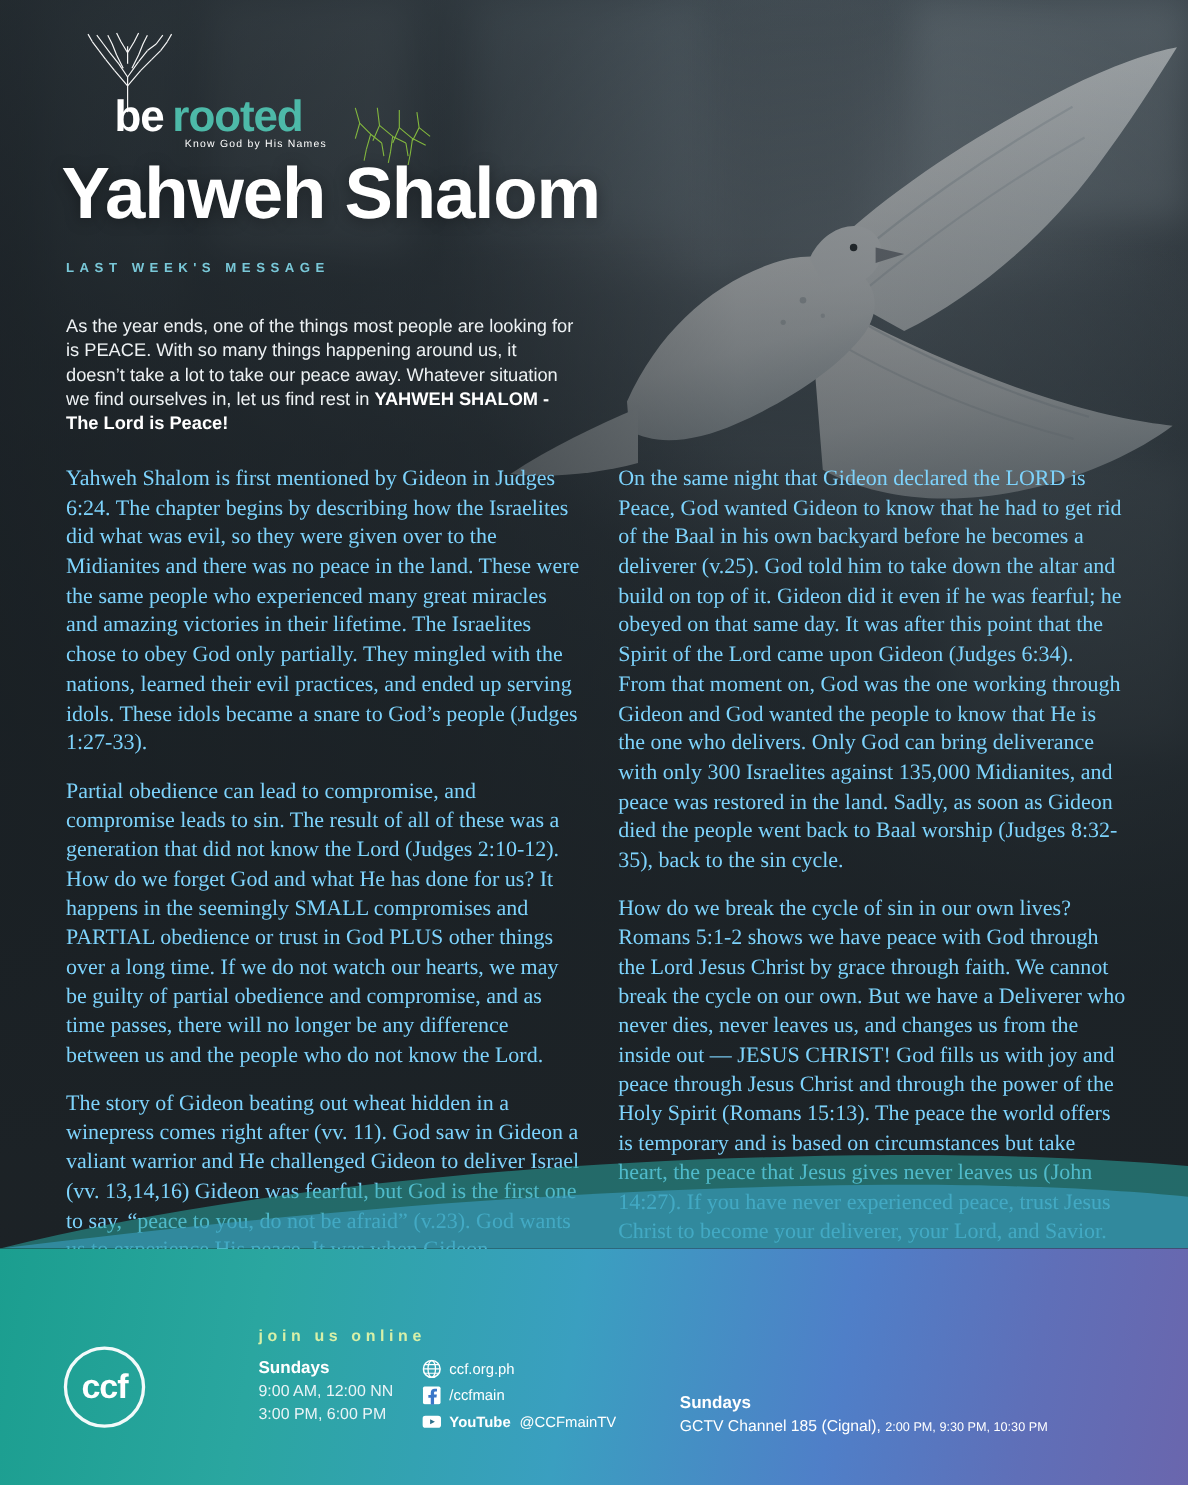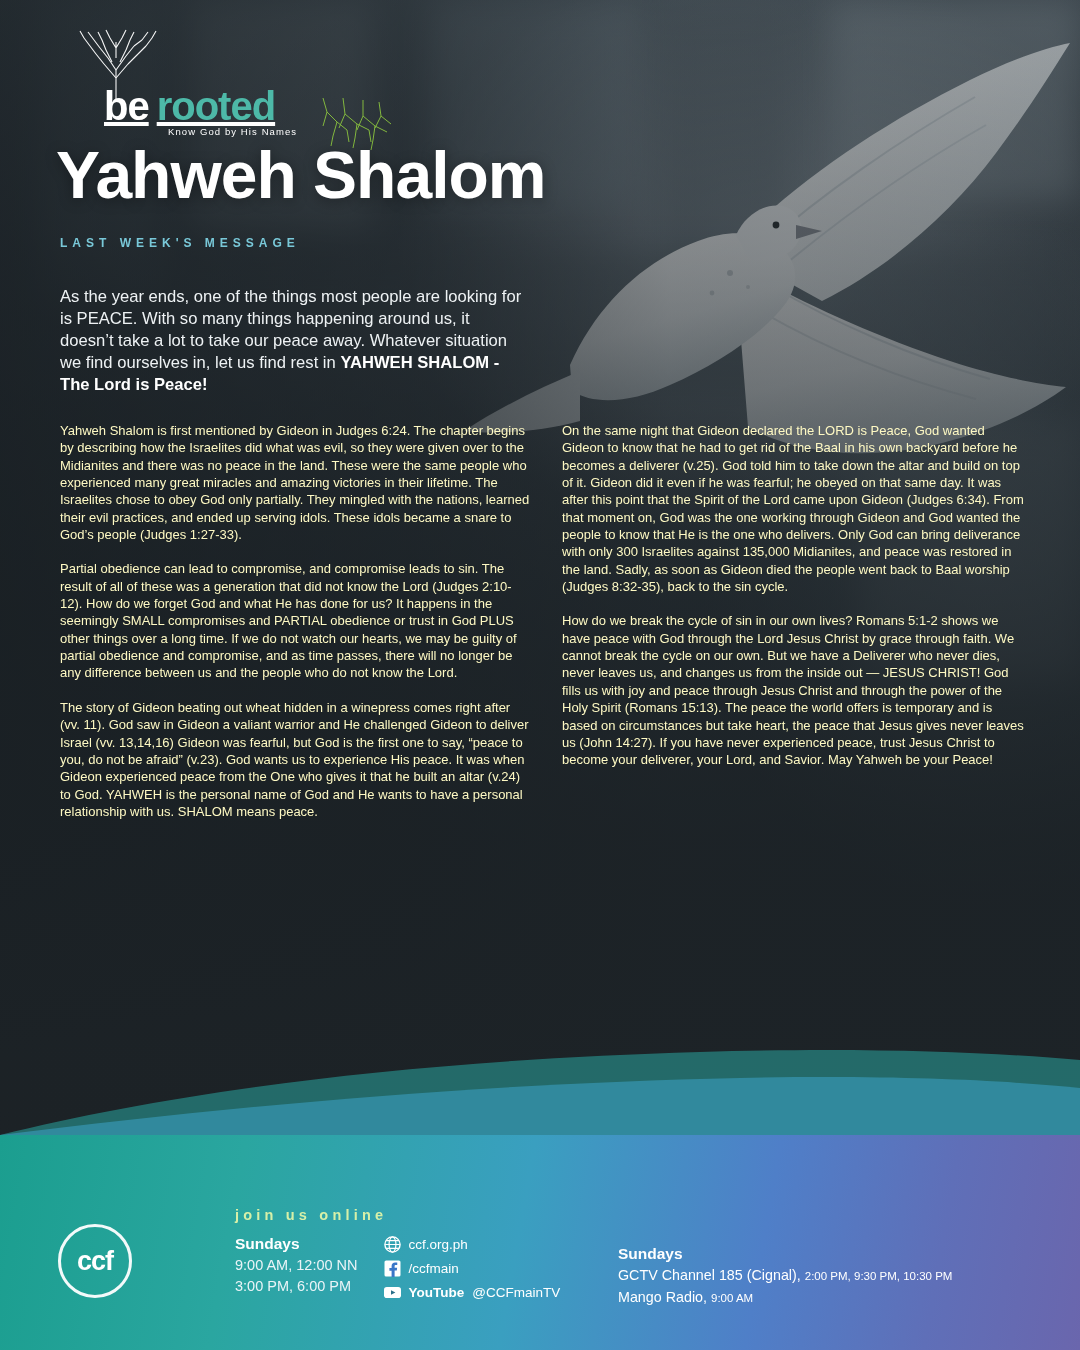--- a/index.html
+++ b/index.html
@@ -40,21 +40,21 @@
       linear-gradient(to bottom, rgba(22,28,32,.30) 0%, rgba(22,28,32,.46) 20%, rgba(24,30,34,.72) 46%, rgba(26,32,36,.88) 62%, rgba(28,34,38,.95) 78%, rgba(28,34,38,.97) 100%),
       linear-gradient(to right, rgba(20,26,30,.72) 0%, rgba(20,26,30,.45) 38%, rgba(20,26,30,.12) 62%, rgba(20,26,30,.05) 100%);
   }
 
   
   .dove { position:absolute; left:430px; top:35px; width:650px; height:470px; }
 
   
   .logo-block { position:absolute; left:58px; top:18px; width:330px; height:125px; }
   .logo-tree { position:absolute; left:10px; top:0; width:96px; height:86px; }
-  .logo-word { position:absolute; left:46px; top:66px; display:flex; align-items:baseline; gap:8px;text-decoration:underline; }
+  .logo-word { position:absolute; left:46px; top:66px; display:flex; align-items:baseline; gap:8px; }
   .logo-be { font-size:40px; font-weight:700; color:#ffffff; letter-spacing:-1px; }
   .logo-rooted { font-size:40px; font-weight:700; color:#4db9a8; letter-spacing:-1px; }
   .logo-sub {
     position:absolute; left:110px; top:108px;
     font-size:9.5px; letter-spacing:1.1px; color:#ffffff; font-weight:400;
   }
   .logo-roots { position:absolute; left:255px; top:78px; width:80px; height:55px; }
 
   
   .title {
@@ -75,40 +75,40 @@
   }
   .intro b { font-weight:700; color:#ffffff; }
 
   .col-left {
     position:absolute; left:60px; top:422px; width:470px;
   }
   .col-right {
     position:absolute; left:562px; top:422px; width:462px;
   }
   .col-left p, .col-right p {
-    font-size:13px; line-height:1.335; color:#fef9c3; margin-bottom:17px;
+    font-size:20px; line-height:1.335; color:#7dd3fc; margin-bottom:17px;font-family:Liberation Serif, serif;
   }
 
   
   .band {
     position:absolute; left:0; bottom:0; width:1080px; height:215px;
     background:linear-gradient(100deg,#1b9e8f 0%, #2aa6a0 22%, #3a9fc0 48%, #4f7fc8 70%, #5f6fb8 86%, #6a66ad 100%);
   }
   .band-wave {
     position:absolute; left:0; bottom:215px; width:1080px; height:105px;
     overflow:hidden;
   }
   .band-wave svg { display:block; }
 
   .ccf-logo {
     position:absolute; left:58px; bottom:52px;
     width:74px; height:74px; border:3px solid rgba(255,255,255,.95);
     border-radius:50%;
     display:flex; align-items:center; justify-content:center;
-    font-size:27px; font-weight:700; color:#ffffff; letter-spacing:-1px;
+    font-size:31px; font-weight:700; color:#ffffff; letter-spacing:-1px;
   }
 
   .col-online { position:absolute; left:235px; bottom:42px; width:350px; }
   .col-tv     { position:absolute; left:618px; bottom:42px; width:440px; }
 
   .join-head {
     font-size:14.5px; font-weight:700; letter-spacing:4.2px;
     color:#d7f0a8; margin-bottom:12px;
   }
   .sundays { font-size:15.5px; font-weight:700; color:#ffffff; margin-bottom:2px; }
@@ -273,18 +273,14 @@
       </div>
     </div>
   </div>
 
   <div class="col-tv">
     <div class="sundays">Sundays</div>
     <div class="tv-line">
       <b>GCTV Channel 185 (Cignal),</b>
       <span class="sm">2:00 PM, 9:30 PM, 10:30 PM</span>
     </div>
-    <div class="tv-line">
-      <b>Mango Radio,</b>
-      <span class="sm">9:00 AM</span>
-    </div>
   </div>
 </div>
 
 </body></html>

